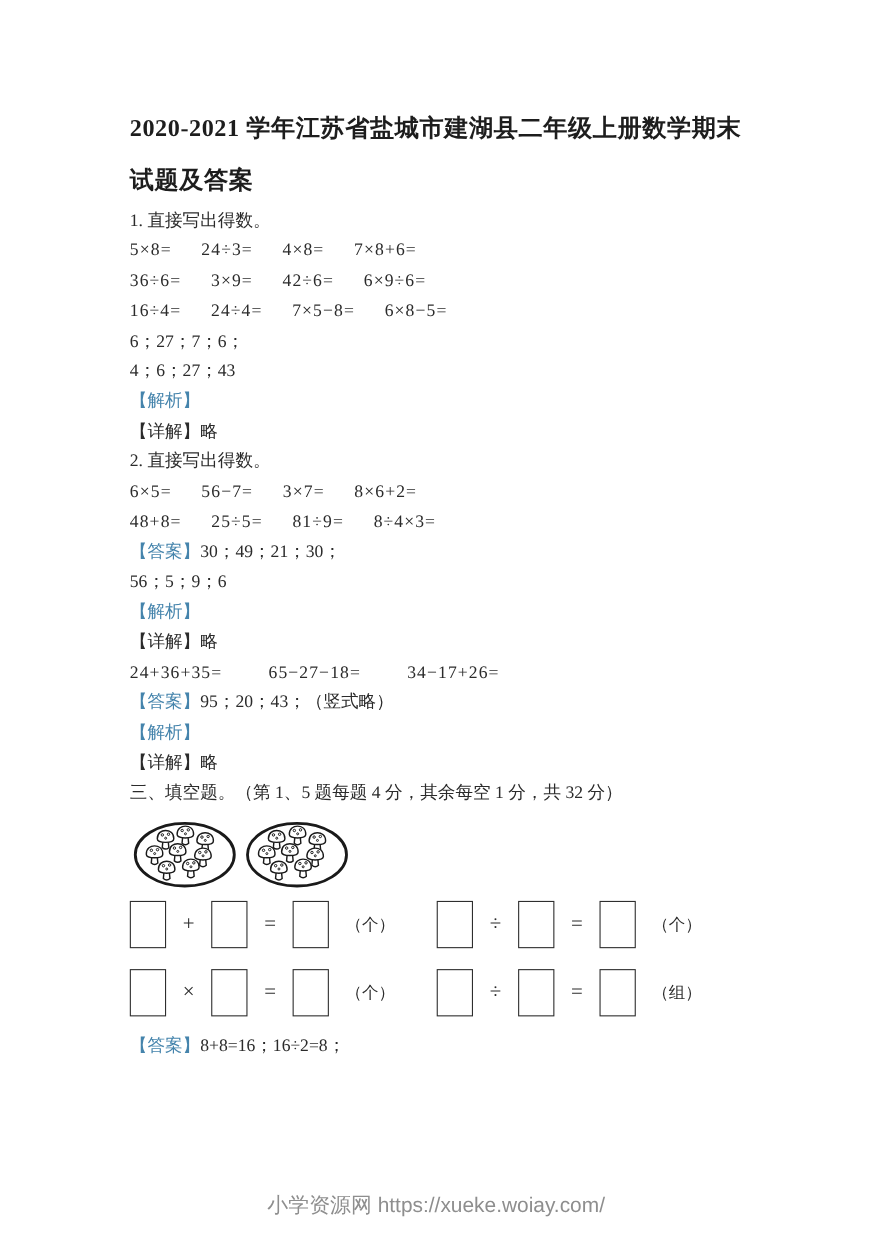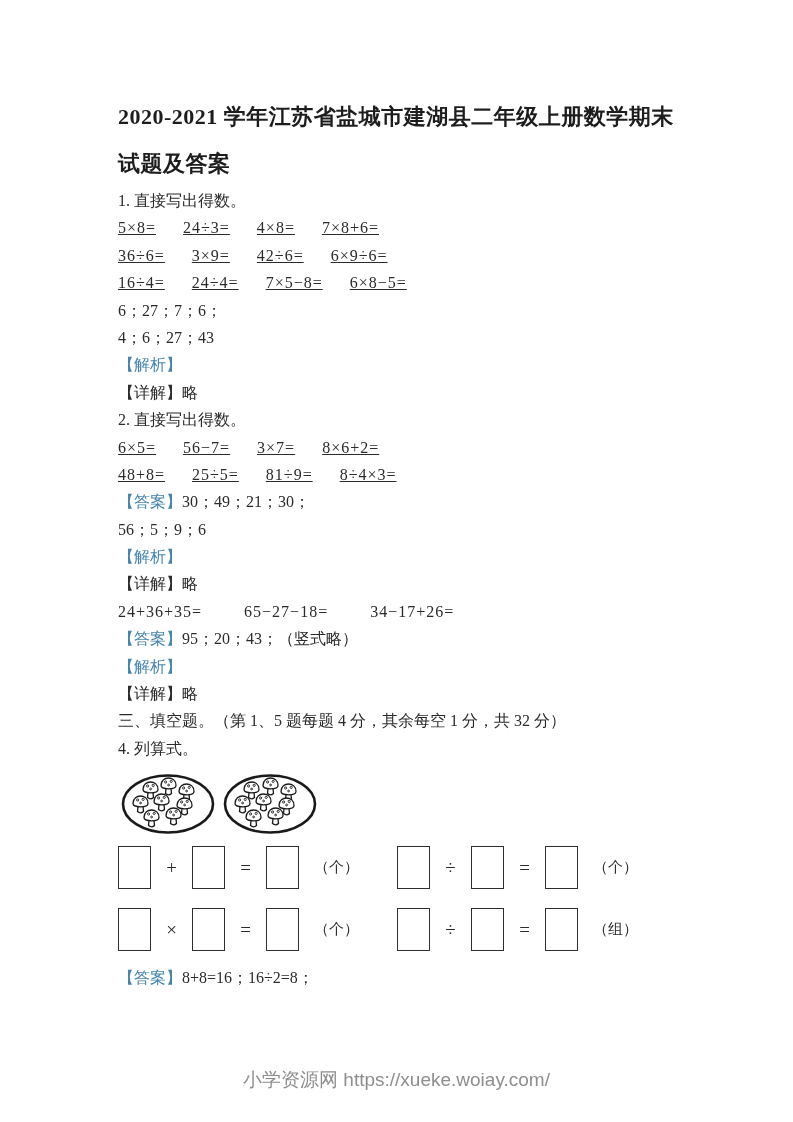--- a/index.html
+++ b/index.html
@@ -29,35 +29,35 @@
     color:#1d1d1d;
     letter-spacing:0.5px;
   }
   .line{
     font-size:16px;
     line-height:27.4px;
     height:27.4px;
     white-space:nowrap;
     margin:0;
   }
-  .eq{display:inline-block;margin-right:27px;letter-spacing:1px;text-decoration:underline;}
+  .eq{display:inline-block;margin-right:27px;letter-spacing:1px;}
   .eq-wide{display:inline-block;margin-right:42px;letter-spacing:1px;}
   .blue{color:var(--label_blue);}
   .mush-fig{display:block;margin:8px 0 0 2px;}
   .fill-row{display:flex;align-items:center;}
   .fill-row.first{margin-top:10px;}
   .fill-row.second{margin-top:19px;}
   .grp{display:flex;align-items:center;gap:13px;}
   .grp.right{margin-left:38px;}
   .box{display:inline-block;width:33px;height:43px;border:1.5px solid var(--box_border);background:#fff;}
   .op{font-size:19px;min-width:15px;text-align:center;}
   .unit{font-size:15px;margin-left:2px;}
   .ans-final{margin-top:13px;}
   .footer{
-    position:absolute;left:0;right:0;bottom:40px;
+    position:absolute;left:0;right:0;bottom:24px;
     text-align:center;
     font-family:"Liberation Sans","DejaVu Sans",sans-serif;
     font-size:19px;
     color:var(--footer_gray);
   }
 </style>
 </head>
 <body>
 
 <div class="page">
@@ -103,21 +103,20 @@
     </p>
     <p class="line">
       <span class="blue">【答案】</span><span>95；20；43；（竖式略）</span>
     </p>
     <p class="line"><span class="blue">【解析】</span></p>
     <p class="line">
       <span>【详解】</span><span>略</span>
     </p>
 
     <p class="line">三、填空题。（第 1、5 题每题 4 分，其余每空 1 分，共 32 分）</p>
-    <p class="line">4. 列算式。</p>
 
     <svg class="mush-fig" width="200" height="66" viewBox="0 0 200 66">
       <defs>
         <g id="mush">
           <path d="M6,11.5 L5.5,16.6 C7.5,18.3 9.6,18.3 11.5,16.6 L11,11.5" fill="#ffffff" stroke="#1a1a1a" stroke-width="1.3"></path>
           <path d="M1,8.5 C1,3 5,1 8.5,1 C12,1 16,3 16,8.5 C16,10.6 13,11.8 8.5,11.8 C4,11.8 1,10.6 1,8.5 Z" fill="#ffffff" stroke="#1a1a1a" stroke-width="1.3"></path>
           <circle cx="5.6" cy="5" r="1.1" fill="none" stroke="#1a1a1a" stroke-width="0.9"></circle>
           <circle cx="11.2" cy="4.4" r="1.1" fill="none" stroke="#1a1a1a" stroke-width="0.9"></circle>
           <circle cx="8.6" cy="8" r="0.9" fill="none" stroke="#1a1a1a" stroke-width="0.9"></circle>
         </g>

